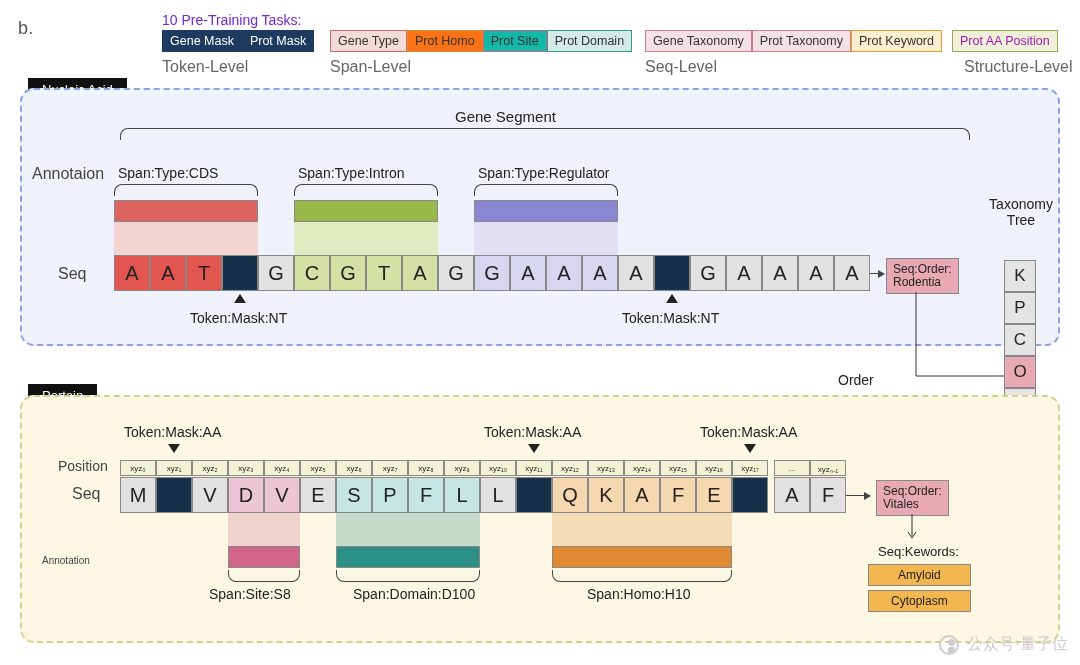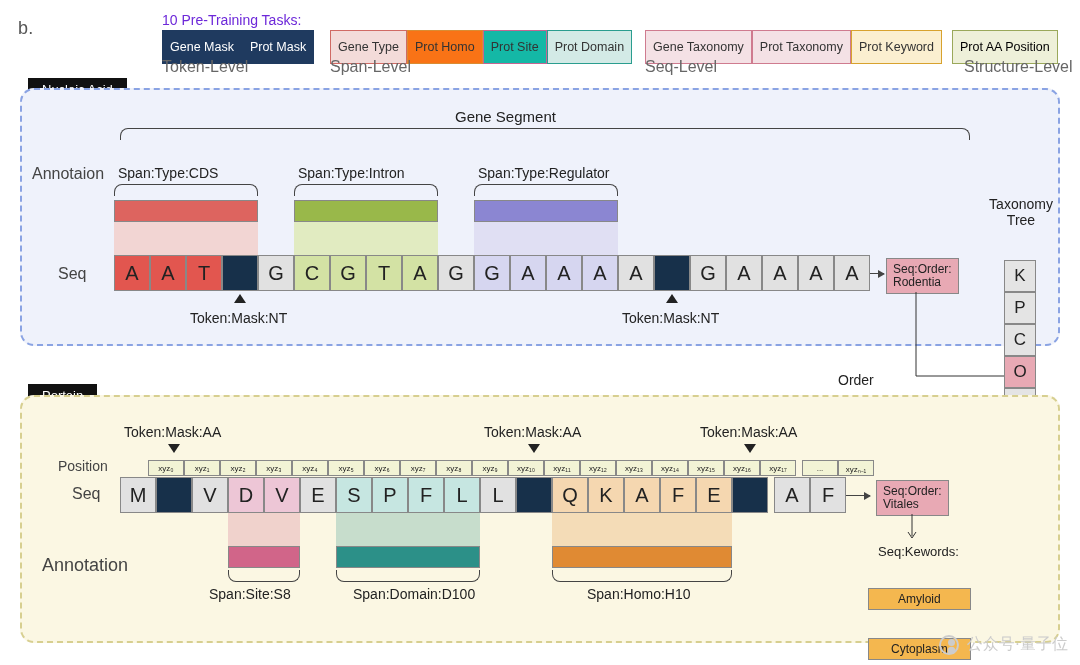--- a/index.html
+++ b/index.html
@@ -1,36 +1,36 @@
 <!DOCTYPE html>
 <html><head>
 <meta charset="utf-8">
 <style>
   * { box-sizing: border-box; }
   body { margin: 0; padding: 0; font-family: Arial, Helvetica, sans-serif; font-size: 12px; background: #fff; width: 1080px; height: 665px; position: relative; color: #222; }
   .panel-label { color: #555; letter-spacing: .2px; font-size: 18px; position: absolute; }
   .legend { position: absolute; display: flex; gap: 6px; }
   .legend-row { display: flex; gap: 0; }
-  .legend-chip { font-size: 12.5px; padding: 9px 7px; border: 1px solid; white-space: nowrap; }
+  .legend-chip { font-size: 12.5px; padding: 3px 7px; border: 1px solid; white-space: nowrap; }
   .legend-level { color:#666; font-size:16px; position:absolute; }
   .tag { position:absolute; background:#111; color:#fff; padding:4px 14px; font-size:13px; }
   .seq-box { width: 36px; height: 36px; border:1px solid #888; display:inline-flex; align-items:center; justify-content:center; font-size:20px; font-family: Arial; }
   .seq-row { position:absolute; display:flex; gap:0; }
   .gray { background:#e1e1e1; }
   .dark { background:#17304a; }
   .pos-box { width:36px; height:16px; border:1px solid #888; background:#f2f3d5; font-size:8px; display:inline-flex; align-items:center; justify-content:center; }
   .bar { position:absolute; height:22px; border:1px solid #888; }
   .arrow { position:absolute; width:0; height:0; border-left:6px solid transparent; border-right:6px solid transparent; border-bottom:9px solid #222; }
   .arrow-down { transform: rotate(180deg); }
   .label { position:absolute; font-size:14px; color:#222; }
   .row-label { position:absolute; font-size:16px; color:#444; }
   .taxo-col { position:absolute; display:flex; flex-direction:column; }
   .taxo-box { width:32px; height:32px; border:1px solid #888; display:flex; align-items:center; justify-content:center; font-size:17px; background:#e4e4e4; }
   .seq-order { position:absolute; border:1px solid #888; background:#e8a9b4; padding:4px 6px; font-size:12px; line-height:1.1; }
-  .keyword-box { border:1px solid #888; background:#f4b74f; padding:3px 22px; font-size:12px; text-align:center;margin-top:24px; }
+  .keyword-box { border:1px solid #888; background:#f4b74f; padding:3px 22px; font-size:12px; text-align:center; }
   .brace-h { position:absolute; height:12px; border:1px solid #444; border-bottom:none; border-radius: 8px 8px 0 0; }
   .brace-h-bot { position:absolute; height:12px; border:1px solid #444; border-top:none; border-radius: 0 0 8px 8px; }
   .na-panel { position:absolute; left:20px; top:88px; width:1040px; height:258px; border:2px dashed #8aa3e3; border-radius:14px; background:#eff2fb; }
   .prot-panel { position:absolute; left:20px; top:395px; width:1040px; height:248px; border:2px dashed #d7cf90; border-radius:14px; background:#fbf7e3; }
   .arrow-right { position:absolute; width:20px; height:0; border-top:1px solid #444; }
   .arrow-right::after { content:''; position:absolute; right:-1px; top:-4px; border-left:7px solid #444; border-top:4px solid transparent; border-bottom:4px solid transparent; }
   .watermark { position:absolute; right:12px; bottom:10px; color:#ccc; font-size:16px; display:flex; align-items:center; gap:8px; }
   .wm-icon { width:20px; height:20px; border-radius:50%; border:2px solid #ccc; position:relative; }
   .wm-icon::before, .wm-icon::after { content:''; position:absolute; width:7px; height:7px; background:#ccc; border-radius:50%; }
   .wm-icon::before { left:7px; top:2px;}
@@ -55,21 +55,21 @@
       <div class="legend-chip" style="background: rgb(211, 234, 230); color: rgb(51, 51, 51); border-color: rgb(42, 157, 143);">Prot Domain</div>
     </div>
     <div class="legend-level" style="left: 330px; top: 58px;">Span-Level</div>
     <div class="legend legend-row" style="left: 645px; top: 30px;">
       <div class="legend-chip" style="background: rgb(244, 225, 229); color: rgb(51, 51, 51); border-color: rgb(207, 123, 143);">Gene Taxonomy</div>
       <div class="legend-chip" style="background: rgb(244, 225, 229); color: rgb(51, 51, 51); border-color: rgb(207, 123, 143);">Prot Taxonomy</div>
       <div class="legend-chip" style="background: rgb(251, 239, 208); color: rgb(51, 51, 51); border-color: rgb(216, 162, 46);">Prot Keyword</div>
     </div>
     <div class="legend-level" style="left: 645px; top: 58px;">Seq-Level</div>
     <div class="legend legend-row" style="left: 952px; top: 30px;">
-      <div class="legend-chip" style="background: rgb(238, 240, 217); color: #000000; border-color: rgb(154, 168, 90);">Prot AA Position</div>
+      <div class="legend-chip" style="background: rgb(238, 240, 217); color: #a21caf; border-color: rgb(154, 168, 90);">Prot AA Position</div>
     </div>
     <div class="legend-level" style="left: 952px; top: 58px; margin-left: 12px;">Structure-Level</div>
   </div>
 
 <div class="tag" style="left:28px; top:78px;">Nucleic Acid</div>
 <div class="na-panel"></div>
 
 <div class="row-label" style="left:32px; top:165px;">Annotaion</div>
 <div class="row-label" style="left:58px; top:265px;">Seq</div>
 
@@ -139,23 +139,23 @@
 <div class="label" style="left:838px; top:372px; font-size:14px;">Order</div>
 <svg style="position:absolute; left:886px; top:292px;" width="130" height="100">
   <path d="M30 0 V84 H118" stroke="#333" fill="none" stroke-width="1"></path>
 </svg>
 
 <div class="tag" style="left:28px; top:384px;">Portein</div>
 <div class="prot-panel"></div>
 
 <div class="row-label" style="left:58px; top:458px; font-size:14px;">Position</div>
 <div class="row-label" style="left:72px; top:485px; font-size:16px;">Seq</div>
-<div class="row-label" style="left:42px; top:555px; font-size:18px;">Annotation</div>
-
-<div id="ppos" class="seq-row" style="left:120px; top:460px;margin-left:28px;">
+<div class="row-label" style="left:42px; top:555px; font-size:10px;">Annotation</div>
+
+<div id="ppos" class="seq-row" style="left:120px; top:460px;">
     <div class="pos-box">xyz₀</div>
     <div class="pos-box">xyz₁</div>
     <div class="pos-box">xyz₂</div>
     <div class="pos-box">xyz₃</div>
     <div class="pos-box">xyz₄</div>
     <div class="pos-box">xyz₅</div>
     <div class="pos-box">xyz₆</div>
     <div class="pos-box">xyz₇</div>
     <div class="pos-box">xyz₈</div>
     <div class="pos-box">xyz₉</div>

